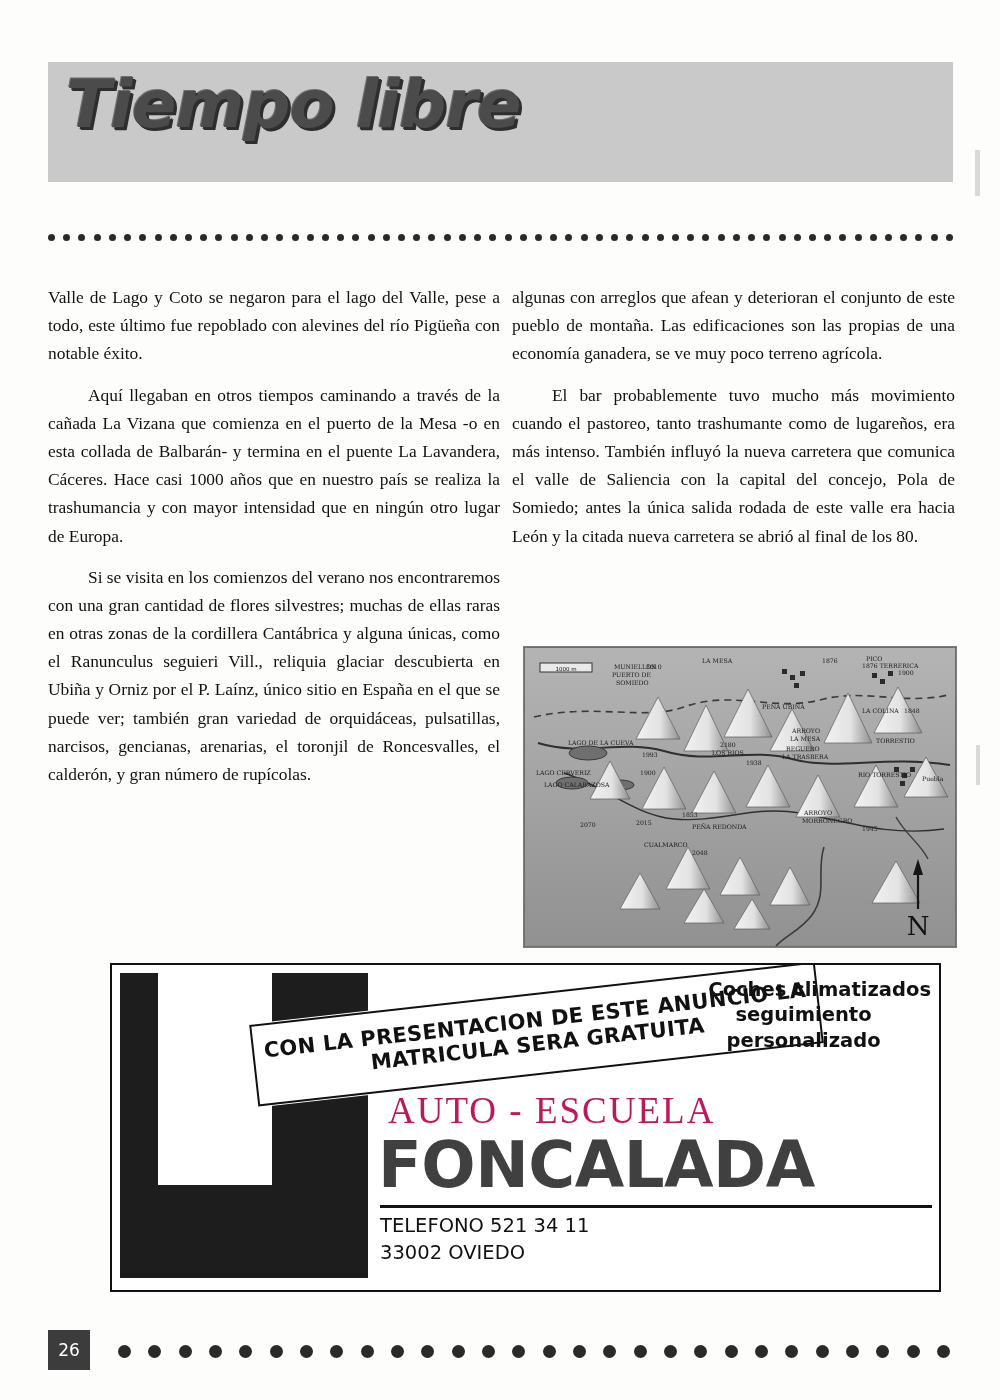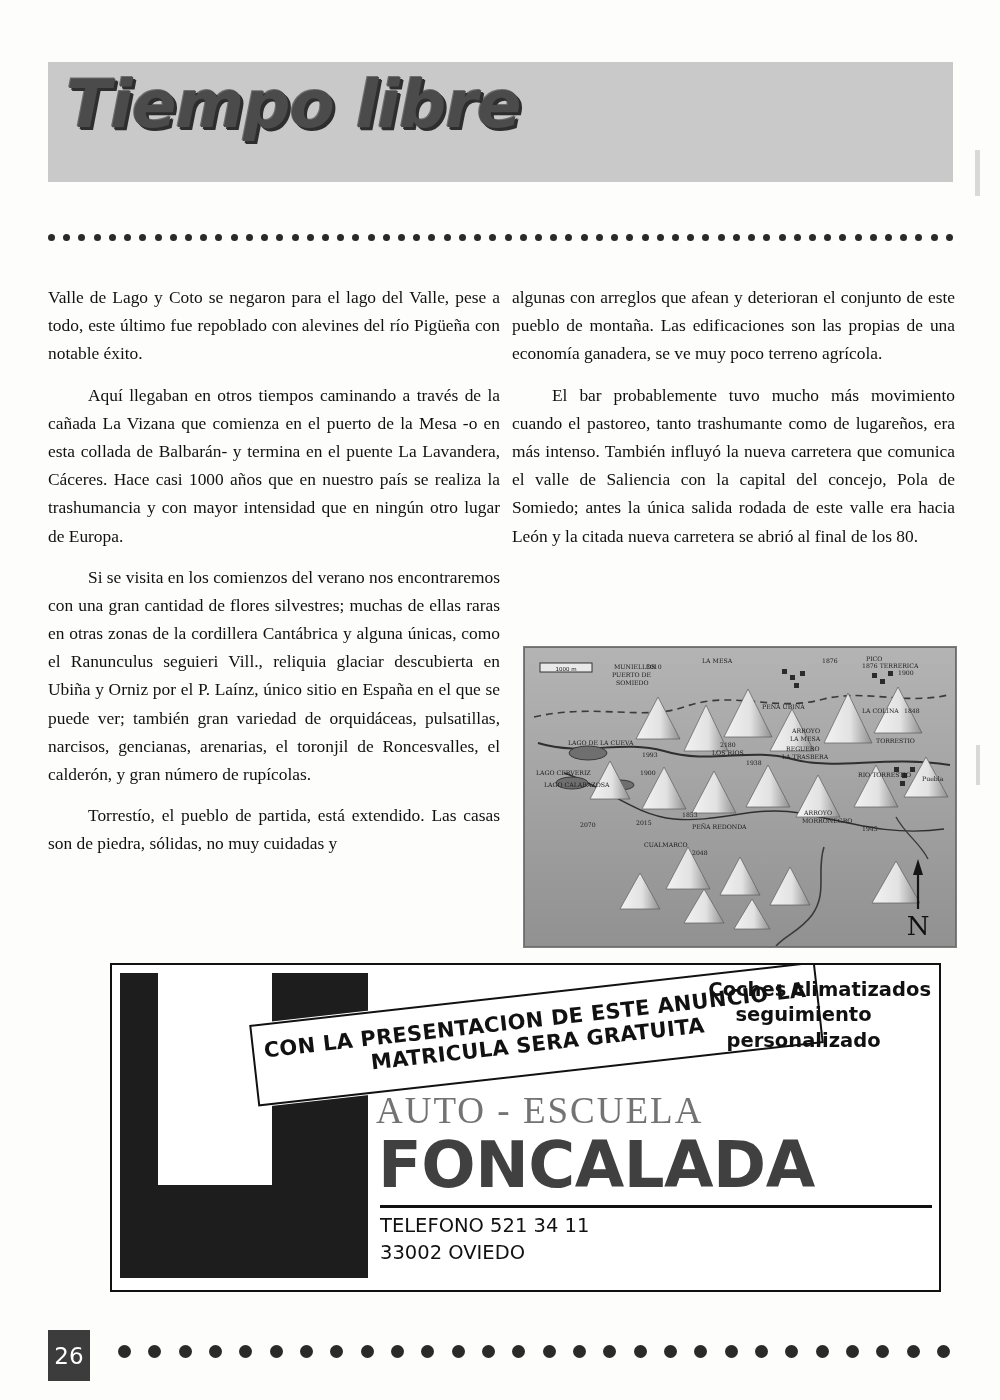--- a/index.html
+++ b/index.html
@@ -157,26 +157,26 @@
     text-align: center;
     font-family: "DejaVu Sans", sans-serif;
     font-weight: bold;
     font-size: 19.5px;
     line-height: 1.3;
     color: #111;
   }
   .ad-climat .l1 { border-right: 0; text-align: right; }
   .ad-escuela {
     position: absolute;
-    left: 264px;
+    left: 276px;
     top: 124px;
     font-family: "Liberation Serif", serif;
     font-size: 37px;
     letter-spacing: 2px;
-    color: #737373;
+    color: #be185d;
   }
   .ad-foncalada {
     position: absolute;
     left: 266px;
     top: 163px;
     font-family: "DejaVu Sans", sans-serif;
     font-weight: bold;
     font-size: 64px;
     letter-spacing: -0.5px;
     color: #404040;
@@ -198,25 +198,25 @@
     font-size: 19.5px;
     line-height: 1.36;
     color: #111;
   }
   
   .pagenum {
     position: absolute;
     left: 48px;
     top: 1330px;
     width: 42px;
-    height: 51px;
+    height: 40px;
     background: #3c3c3c;
     color: #fff;
     font-family: "DejaVu Sans", sans-serif;
-    font-size: 23px;
+    font-size: 17px;
     display: flex;
     align-items: center;
     justify-content: center;
   }
   .edge-mark {
     position: absolute;
     background: #d9d9d9;
   }
 </style>
 </head>
@@ -290,21 +290,20 @@
       <span></span>
       <span></span>
       <span></span>
       <span></span>
   </div>
 
   <div class="col left">
     <p>Valle de Lago y Coto se negaron para el lago del Valle, pese a todo, este último fue repoblado con alevines del río Pigüeña con notable éxito.</p>
     <p class="ind">Aquí llegaban en otros tiempos caminando a través de la cañada La Vizana que comienza en el puerto de la Mesa -o en esta collada de Balbarán- y termina en el puente La Lavandera, Cáceres. Hace casi 1000 años que en nuestro país se realiza la trashumancia y con mayor intensidad que en ningún otro lugar de Europa.</p>
     <p class="ind">Si se visita en los comienzos del verano nos encontraremos con una gran cantidad de flores silvestres; muchas de ellas raras en otras zonas de la cordillera Cantábrica y alguna únicas, como el Ranunculus seguieri Vill., reliquia glaciar descubierta en Ubiña y Orniz por el P. Laínz, único sitio en España en el que se puede ver; también gran variedad de orquidáceas, pulsatillas, narcisos, gencianas, arenarias, el toronjil de Roncesvalles, el calderón, y gran número de rupícolas.</p>
-    <p class="ind">Torrestío, el pueblo de partida, está extendido. Las casas son de piedra, sólidas, no muy cuidadas y</p>
   </div>
 
   <div class="col right">
     <p>algunas con arreglos que afean y deterioran el conjunto de este pueblo de montaña. Las edificaciones son las propias de una economía ganadera, se ve muy poco terreno agrícola.</p>
     <p class="ind">El bar probablemente tuvo mucho más movimiento cuando el pastoreo, tanto trashumante como de lugareños, era más intenso. También influyó la nueva carretera que comunica el valle de Saliencia con la capital del concejo, Pola de Somiedo; antes la única salida rodada de este valle era hacia León y la citada nueva carretera se abrió al final de los 80.</p>
   </div>
 
   <div class="map-wrap">
     <svg class="map-svg" width="432" height="300" viewBox="0 0 432 300">
       <defs>

